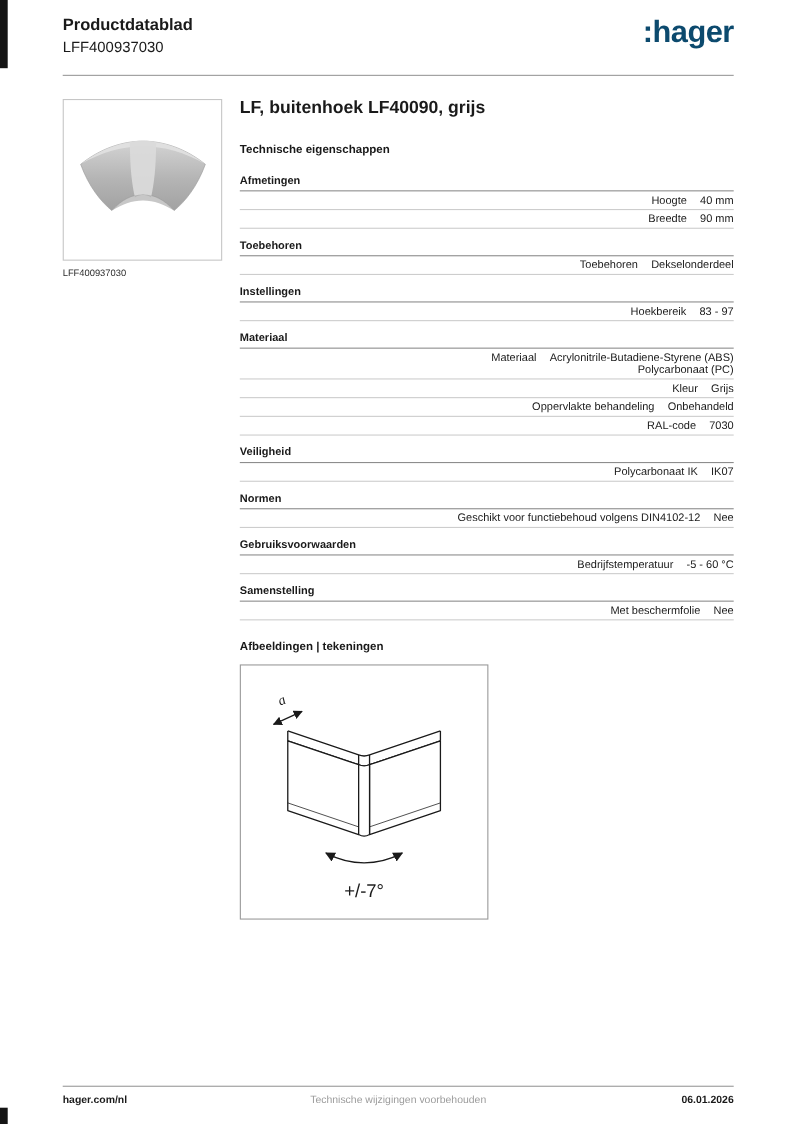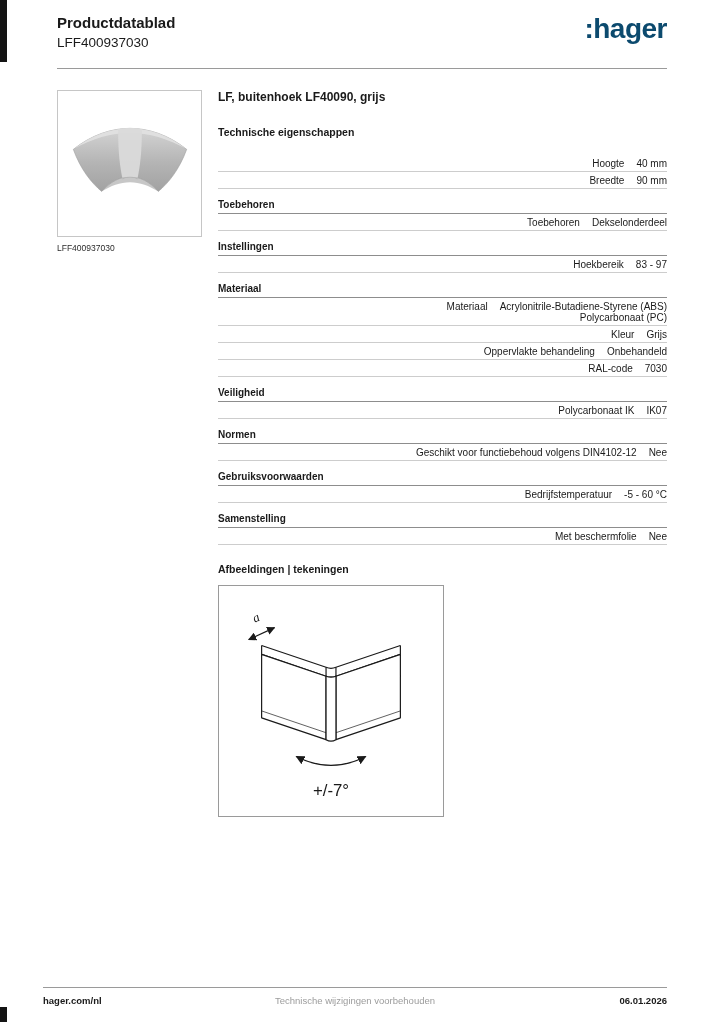--- a/index.html
+++ b/index.html
@@ -18,37 +18,37 @@
   .header-rule{position:absolute;left:57px;right:57px;top:68px;border-top:1px solid #9a9a9a;}
 
   .photo-card{
     position:absolute;left:57px;top:90px;width:145px;height:147px;
     border:1px solid #c6c6c6;display:flex;align-items:center;justify-content:center;box-sizing:border-box;
   }
   .photo-card svg{width:128px;height:128px;}
   .photo-caption{position:absolute;left:57px;top:243px;font-size:8.5px;color:#2a2a2a;}
 
   .specs{position:absolute;left:218px;top:90px;width:449px;}
-  .product-title{font-size:12px;font-weight:bold;margin:0 0 22px 0;}
+  .product-title{font-size:16px;font-weight:bold;margin:0 0 22px 0;}
   .tech-heading{font-size:10.5px;font-weight:bold;margin:0 0 17px 0;}
   .spec-section{margin-bottom:10px;}
   .section-title{font-size:10px;font-weight:bold;padding-bottom:3px;border-bottom:1px solid #8d8d8d;}
   .spec-row{
     display:flex;justify-content:flex-end;align-items:flex-start;gap:12px;
     font-size:10px;padding:3px 0 2px 0;border-bottom:1px solid #cdcdcd;
   }
   .spec-label{text-align:left;}
   .spec-value{text-align:right;white-space:pre-line;}
 
   .drawing-heading{font-size:10.5px;font-weight:bold;margin:18px 0 10px 0;}
   .drawing-box{width:226px;height:232px;border:1px solid #9a9a9a;box-sizing:border-box;}
   .drawing-box svg{width:100%;height:100%;display:block;}
 
   .footer{
-    position:absolute;left:43px;right:57px;bottom:16px;border-top:1px solid #9a9a9a;
+    position:absolute;left:57px;right:57px;bottom:16px;border-top:1px solid #9a9a9a;
     padding-top:7px;display:flex;align-items:baseline;font-size:9.5px;
   }
   .footer .site{flex:1;text-align:left;font-weight:bold;}
   .footer .notice{flex:2;text-align:center;color:#9c9c9c;}
   .footer .date{flex:1;text-align:right;font-weight:bold;}
 </style>
 </head>
 <body>
 
 <div class="page">
@@ -78,20 +78,21 @@
       <path d="M39,100 C49,89 59,84 70,84 C81,84 91,89 101,100 C91,94 81,90 70,90 C59,90 49,94 39,100 Z" fill="#8f8f8f" opacity="0.5"></path>
     </svg>
   </div>
   <div class="photo-caption">LFF400937030</div>
 
   <main class="specs">
     <div class="product-title">LF, buitenhoek LF40090, grijs</div>
     <div class="tech-heading">Technische eigenschappen</div>
 
     <section class="spec-section">
+      <div class="section-title">Afmetingen</div>
       <div class="spec-row">
         <span class="spec-label">Hoogte</span>
         <span class="spec-value">40 mm</span>
       </div>
       <div class="spec-row">
         <span class="spec-label">Breedte</span>
         <span class="spec-value">90 mm</span>
       </div>
     </section>
 

